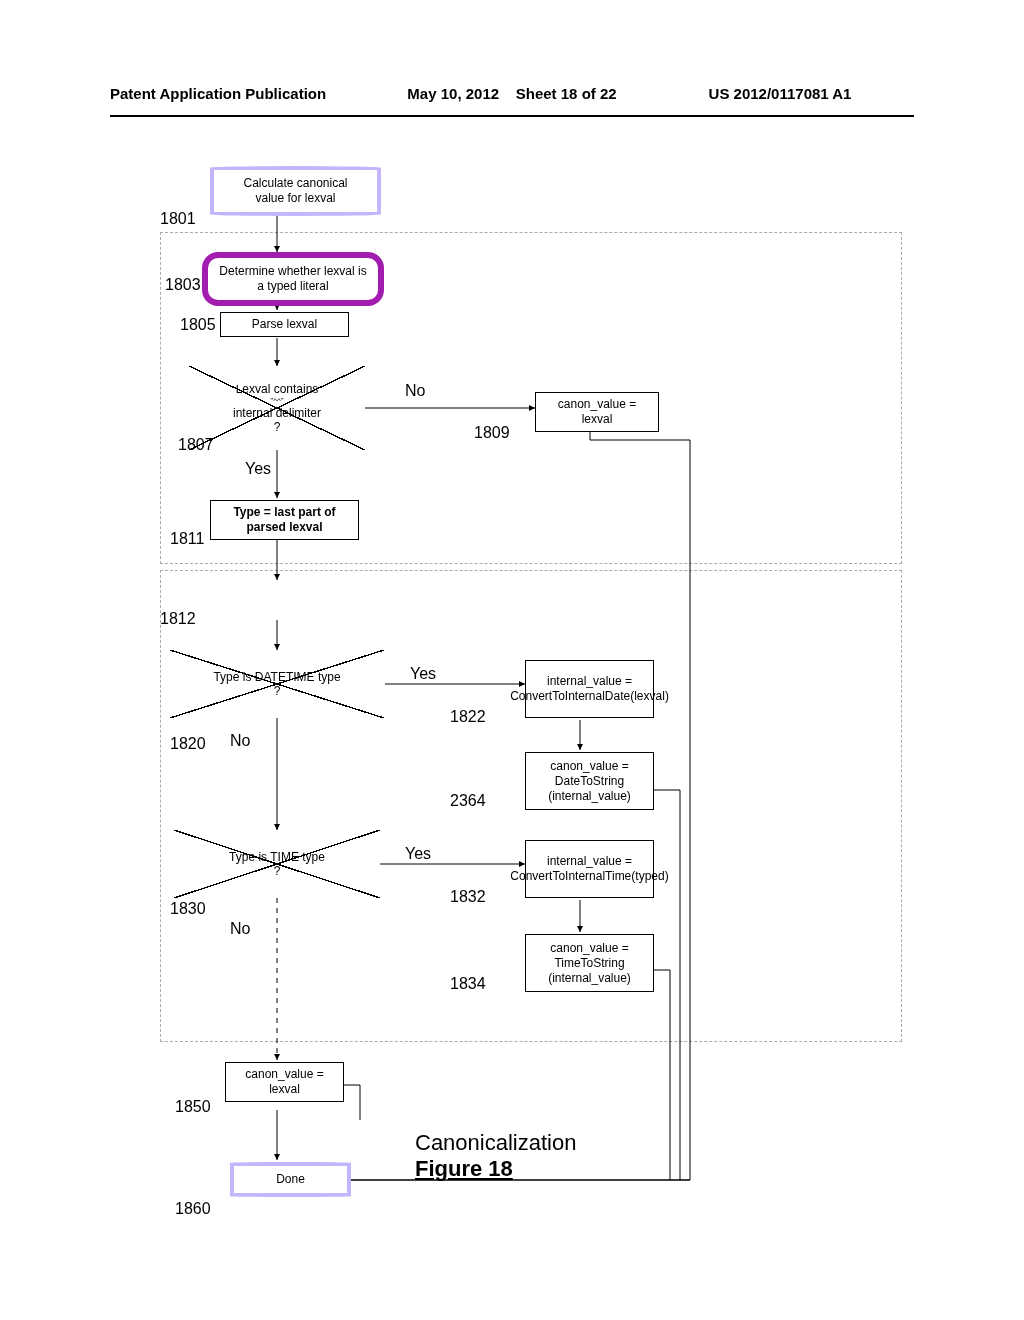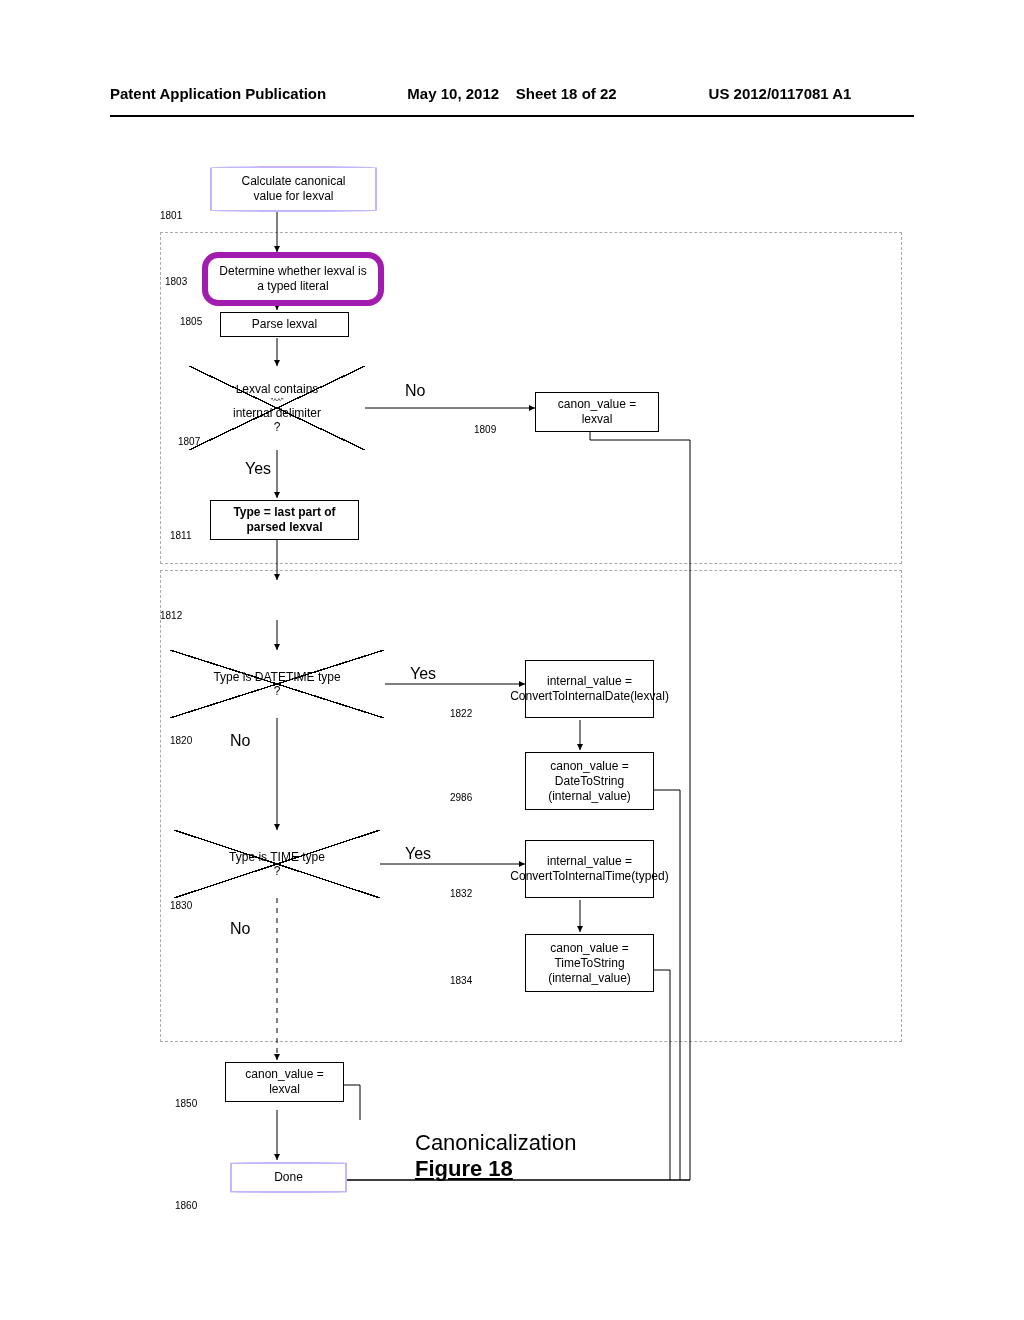--- a/index.html
+++ b/index.html
@@ -40,38 +40,38 @@
     justify-content: center;
     align-items: center;
     line-height: 1.25;
   }
   .box {
     border: 1px solid #000;
     background: #fff;
     padding: 4px 6px;
   }
   .terminal {
-    border: 2px solid #c4b5fd;
+    border: 4px solid #c4b5fd;
     border-radius: 999px / 40%;
     background: #fff;
     padding: 6px 14px;
   }
   .subproc {
     border: 6px solid #a21caf;
     border-radius: 16px;
     background: #fff;
     padding: 6px 10px;
   }
   .label {
     position: absolute;
     font-size: 16px;
   }
   .reflabel {
     position: absolute;
-    font-size: 10px;
+    font-size: 16px;
   }
   .diamond-wide {
     position: absolute;
     text-align: center;
     font-size: 12px;
     display: flex;
     flex-direction: column;
     justify-content: center;
     align-items: center;
     clip-path: polygon(50% 0%, 100% 50%, 50% 100%, 0% 50%);
@@ -229,21 +229,21 @@
   <div class="label" style="top:572px; left:100px;">No</div>
 
   <div class="node box" style="top:500px; left:395px; width:115px; height:48px;">
     <span>internal_value = ConvertToInternalDate(lexval)</span>
   </div>
   <div class="reflabel" style="top:548px; left:320px;">1822</div>
 
   <div class="node box" style="top:592px; left:395px; width:115px; height:48px;">
     <span>canon_value = DateToString (internal_value)</span>
   </div>
-  <div class="reflabel" style="top:632px; left:320px;">2986</div>
+  <div class="reflabel" style="top:632px; left:320px;">2364</div>
 
   <div class="diamond-wide" style="top:670px; left:44px; width:206px; height:68px;">
     <span>Type is TIME  type</span>
     <span>?</span>
   </div>
   <div style="top:670px; left:44px; width:206px; height:68px;" class="diamond-border"></div>
   <div class="reflabel" style="top:740px; left:40px;">1830</div>
   <div class="label" style="top:685px; left:275px;">Yes</div>
   <div class="label" style="top:760px; left:100px;">No</div>
 

